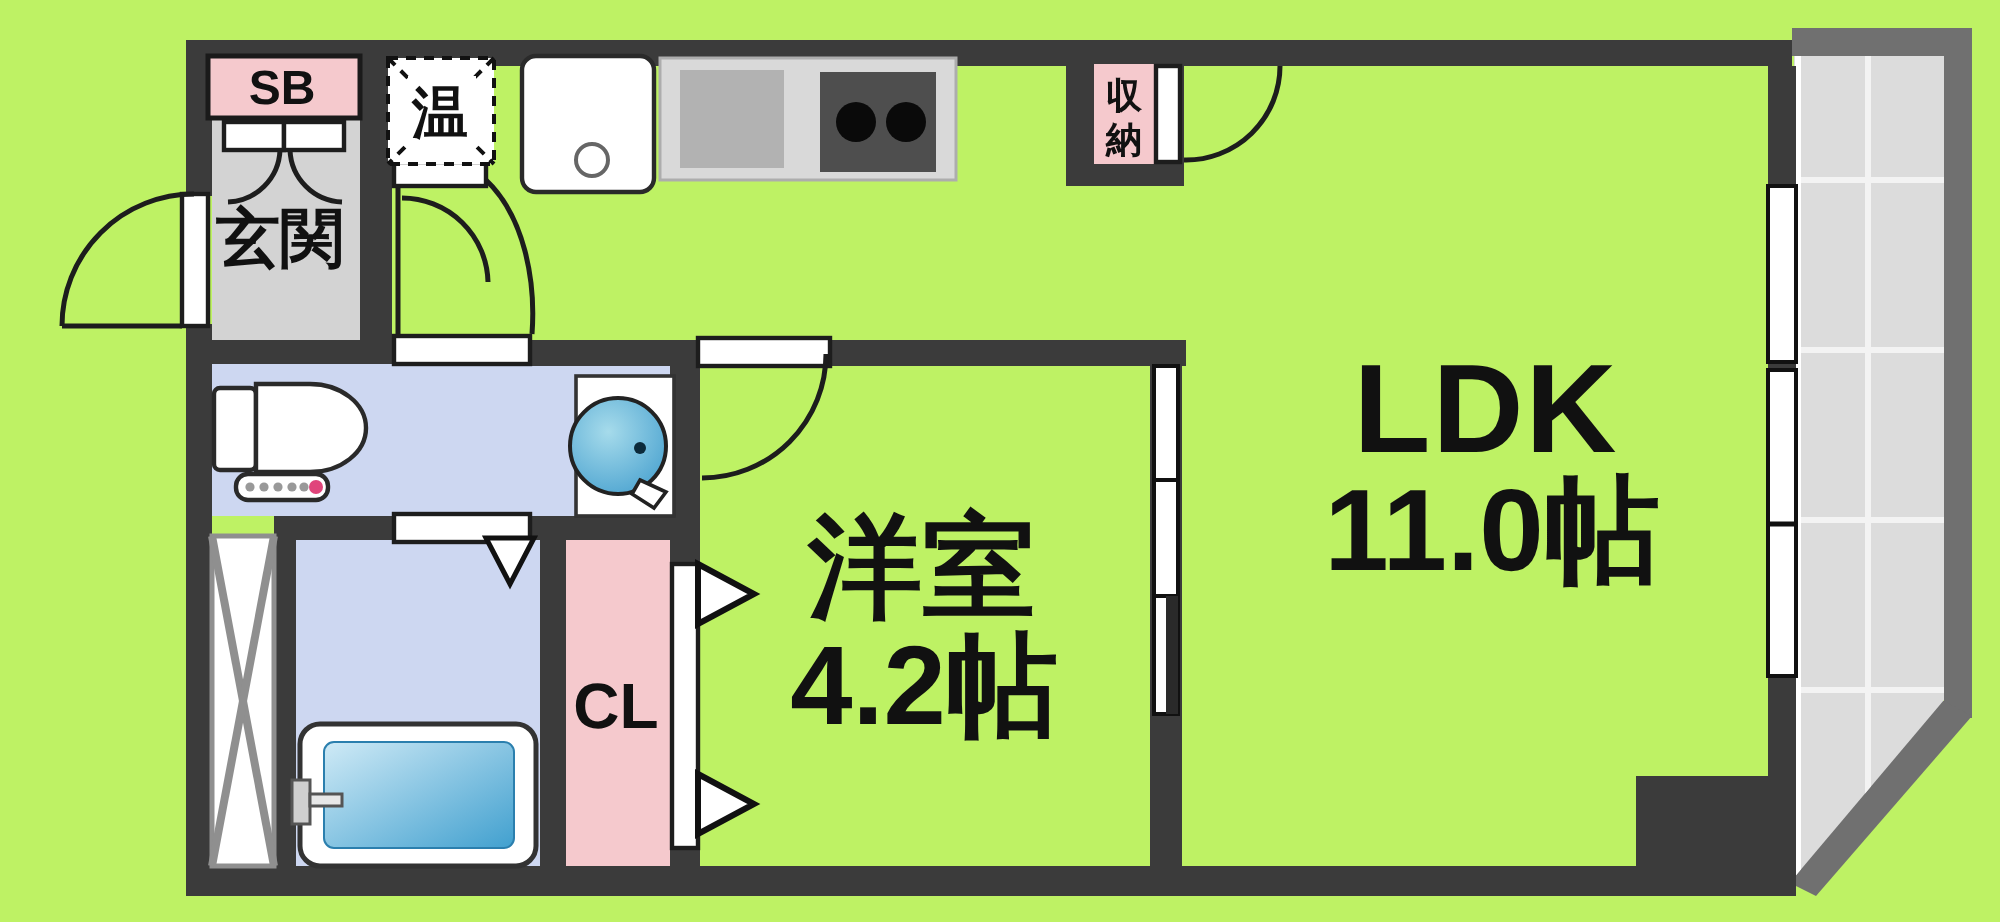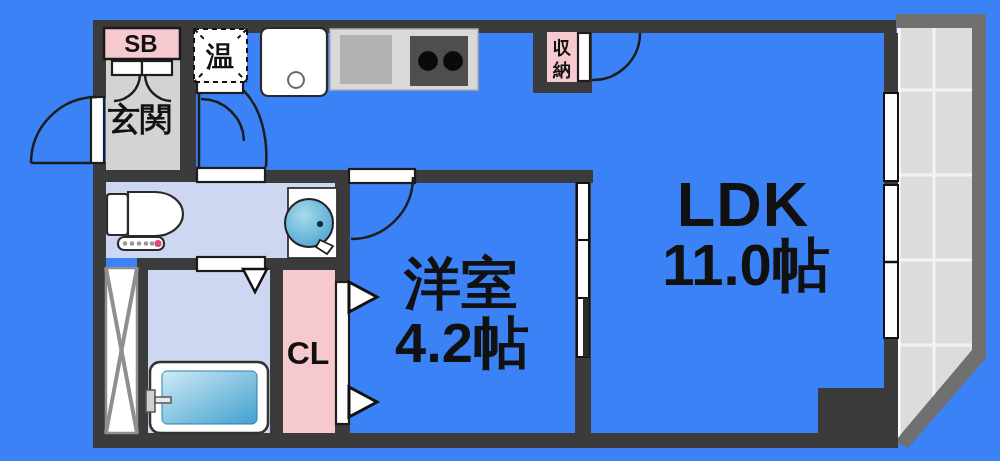--- a/index.html
+++ b/index.html
@@ -1,16 +1,16 @@
 <!DOCTYPE html>
 <html><head>
 <meta charset="utf-8">
 <style>
   html,body{margin:0;padding:0;background:#ffffff;}
-  .stage{width:1000px;height:461px;position:relative;background:#3b82f6;}
+  .stage{width:1000px;height:461px;position:relative;background:#bef264;}
   svg{display:block;}
   .ln{stroke:#1d1d1d;stroke-width:2.5;fill:none;}
   .lf{fill:#ffffff;stroke:#1d1d1d;stroke-width:2.2;}
   .fixt{fill:#ffffff;stroke:#2a2a2a;stroke-width:2.2;}
   .lbl{font-family:"Liberation Sans","DejaVu Sans",sans-serif;font-weight:700;fill:#111111;text-anchor:middle;}
   .grout{stroke:#f3f3f3;stroke-width:3;}
 </style>
 </head>
 <body>
 

